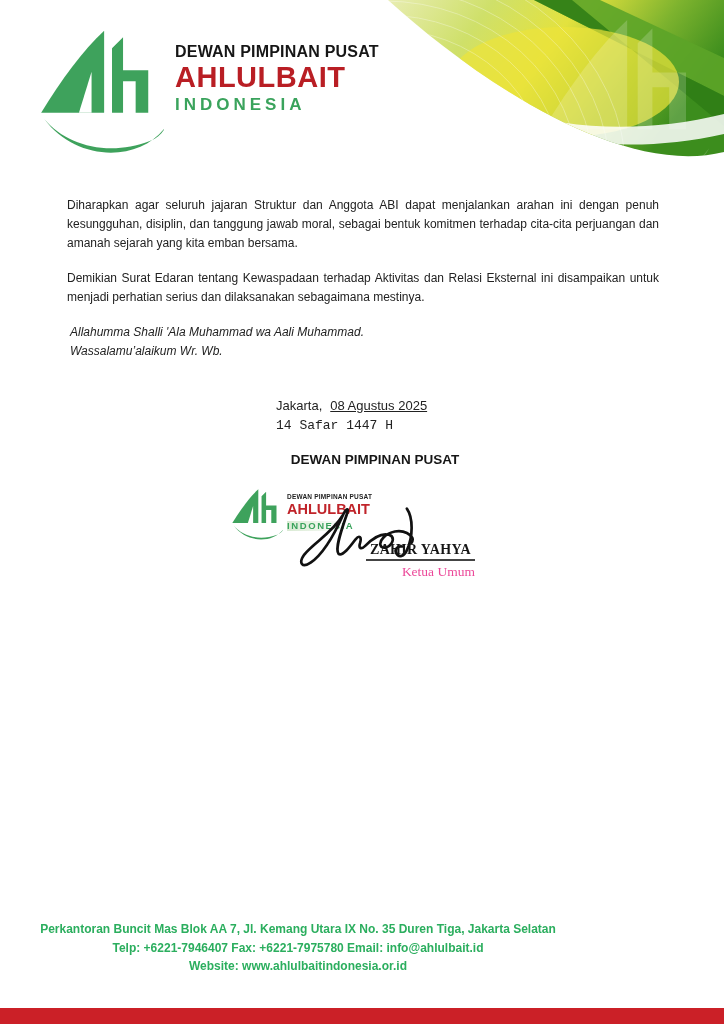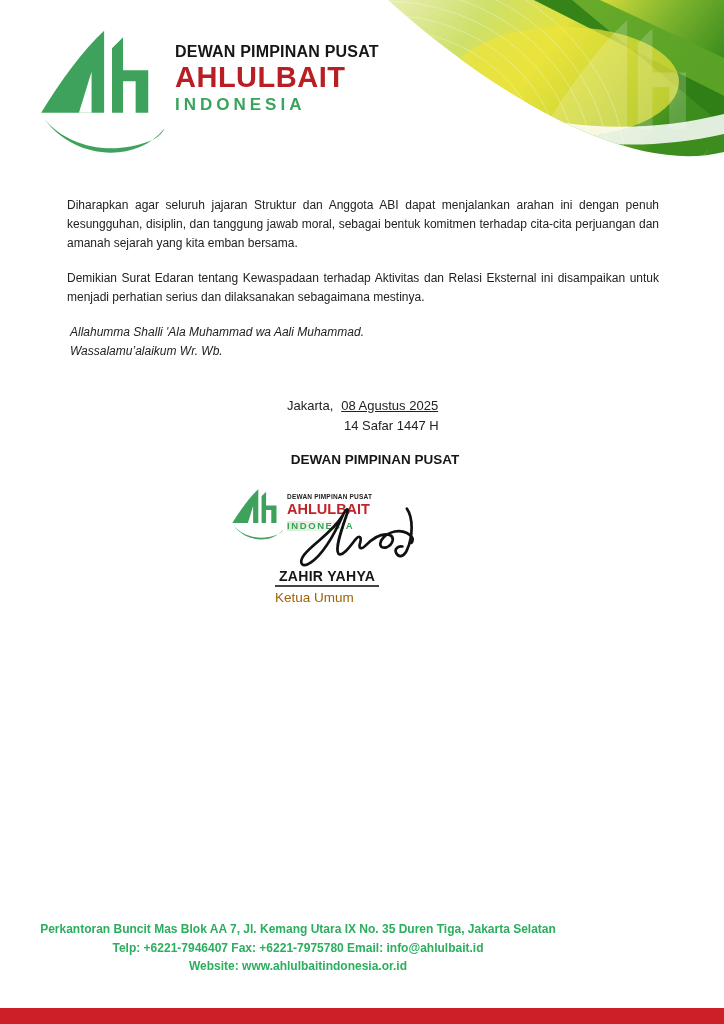--- a/index.html
+++ b/index.html
@@ -16,38 +16,38 @@
   .swoosh{position:absolute;top:0;right:0;width:400px;height:172px;}
   .logo-main{position:absolute;left:38px;top:28px;width:126px;height:138px;}
   .org-block{position:absolute;left:175px;top:44px;line-height:1;}
   .org-line1{font-size:16px;font-weight:bold;color:#161616;letter-spacing:.2px;}
   .org-name{font-size:29px;font-weight:800;color:#b91e24;letter-spacing:.5px;margin-top:3px;}
   .org-line3{font-size:17px;font-weight:bold;color:#3aa35c;letter-spacing:4px;margin-top:4px;}
   
   .body-text{position:absolute;left:67px;top:196px;width:592px;font-size:12px;line-height:19px;color:#222;}
   .body-text p{margin:0 0 16px 0;text-align:justify;}
   .body-text .salawat-block{font-style:italic;text-align:left;margin:3px;}
-  .dateline{position:absolute;left:287px;top:396px;font-size:13px;line-height:20px;color:#222;}
+  .dateline{position:absolute;left:276px;top:396px;font-size:13px;line-height:20px;color:#222;}
   .dateline .date-underline{text-decoration:underline;margin-left:8px;}
-  .dateline .hijri{margin-left:57px;}
+  .dateline .hijri{font-family:Liberation Mono, monospace;}
   
   .sig-org{position:absolute;left:235px;top:450px;width:280px;text-align:center;
            font-size:13.5px;font-weight:bold;line-height:20px;color:#161616;}
   .stamp{position:absolute;left:231px;top:488px;display:flex;align-items:flex-start;}
   .stamp-logo{width:52px;height:57px;flex:0 0 auto;}
   .stamp-text{margin-left:4px;margin-top:6px;line-height:1;}
   .stamp-line1{font-size:6.5px;font-weight:bold;color:#222;letter-spacing:.2px;}
   .stamp-line2{font-size:14.5px;font-weight:800;color:#c0242a;margin-top:1px;}
   .stamp-line3{font-size:9.5px;font-weight:bold;color:#3aa35c;letter-spacing:1.6px;margin-top:1px;
                background:linear-gradient(90deg,#d9ead3 0%,rgba(217,234,211,0) 85%);display:inline-block;padding-right:4px;}
   .sign-scribble{position:absolute;left:292px;top:497px;width:156px;height:72px;}
-  .signer{position:absolute;left:275px;top:567px;width:200px;text-align:left;}
+  .signer{position:absolute;left:275px;top:540px;width:200px;text-align:right;font-family:Liberation Serif, serif;}
   .signer-name{display:inline-block;font-size:14px;font-weight:800;color:#161616;
                border-bottom:2.5px solid #444;padding:0 4px 1px 4px;letter-spacing:.3px;}
-  .signer-title{font-size:13.5px;color:#a16207;margin-top:3px;}
+  .signer-title{font-size:13.5px;color:#ec4899;margin-top:3px;}
   
   .footer{position:absolute;left:0;top:920px;width:596px;text-align:center;
           color:#2bae5e;font-weight:bold;font-size:12px;line-height:18.5px;}
   .bottom-bar{position:absolute;left:0;bottom:0;width:724px;height:16px;background:#cb2027;}
 </style>
 </head>
 <body>
 
 <div class="page">
 

